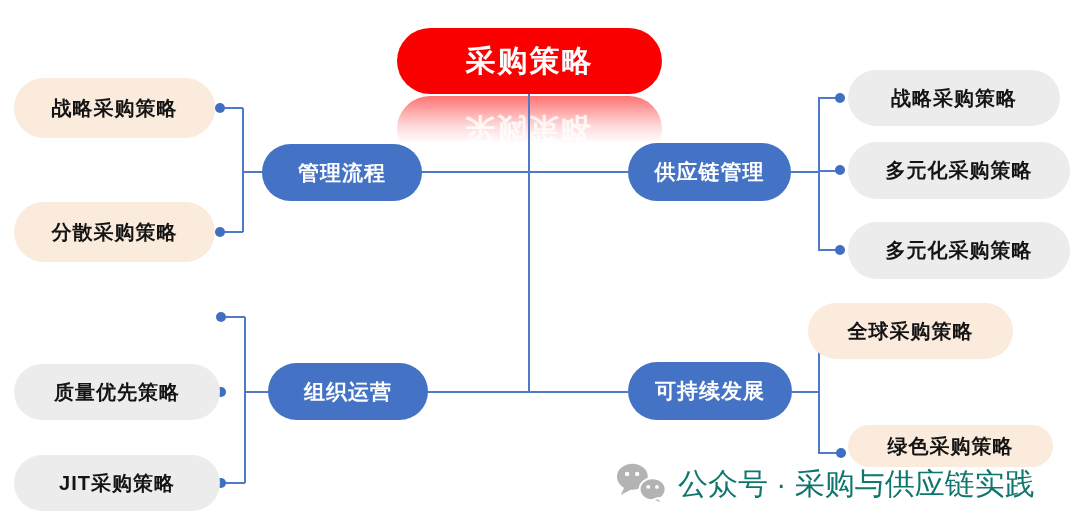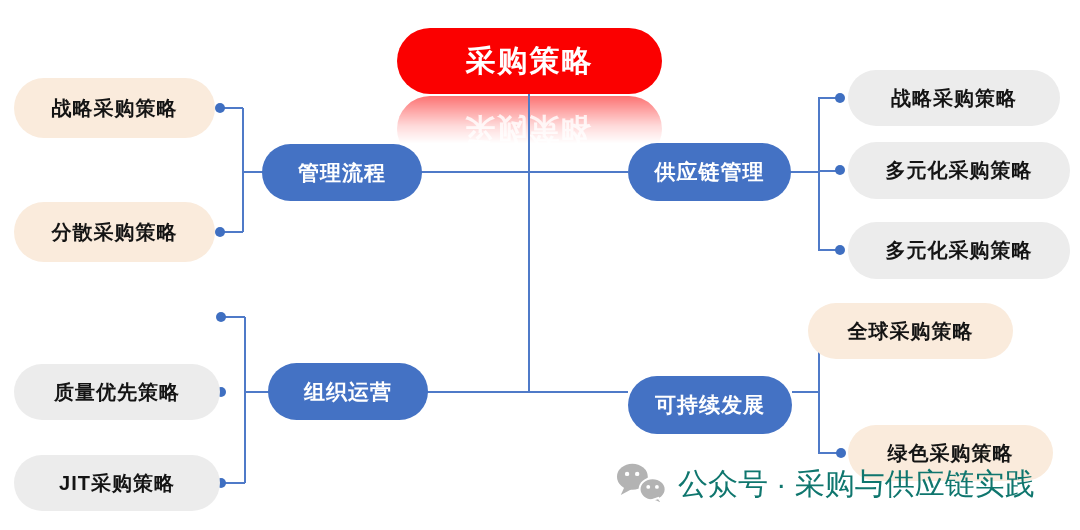--- a/index.html
+++ b/index.html
@@ -87,21 +87,21 @@
 
   <div class="branch" style="left:628px; top:143px; width:163px; height:58px;">
     <span>供应链管理</span>
   </div>
   <div class="branch" style="left:262px; top:144px; width:160px; height:57px;">
     <span>管理流程</span>
   </div>
   <div class="branch" style="left:268px; top:363px; width:160px; height:57px;">
     <span>组织运营</span>
   </div>
-  <div class="branch" style="left:628px; top:376px; width:164px; height:58px;">
+  <div class="branch" style="left:628px; top:362px; width:164px; height:58px;">
     <span>可持续发展</span>
   </div>
 
   <div class="leaf peach" style="left:14px; top:78px; width:201px; height:60px;">
     <span>战略采购策略</span>
   </div>
   <div class="leaf peach" style="left:14px; top:202px; width:201px; height:60px;">
     <span>分散采购策略</span>
   </div>
 
@@ -118,21 +118,21 @@
   <div class="leaf gray" style="left:848px; top:142px; width:222px; height:57px;">
     <span>多元化采购策略</span>
   </div>
   <div class="leaf gray" style="left:848px; top:222px; width:222px; height:57px;">
     <span>多元化采购策略</span>
   </div>
 
   <div class="leaf peach" style="left:808px; top:303px; width:205px; height:56px;">
     <span>全球采购策略</span>
   </div>
-  <div class="leaf peach" style="left:848px; top:425px; width:205px; height:56px;">
+  <div class="leaf peach" style="left:848px; top:425px; width:205px; height:42px;">
     <span>绿色采购策略</span>
   </div>
 
   <div class="watermark">
     <span style="display:inline-flex;">
       <svg width="52" height="45" viewBox="0 0 54 46">
         <g fill="#b3b3b3">
           <ellipse cx="17" cy="15" rx="16" ry="13.5"></ellipse>
           <path d="M9 25 L5 34 L17 27.5 Z"></path>
         </g>

